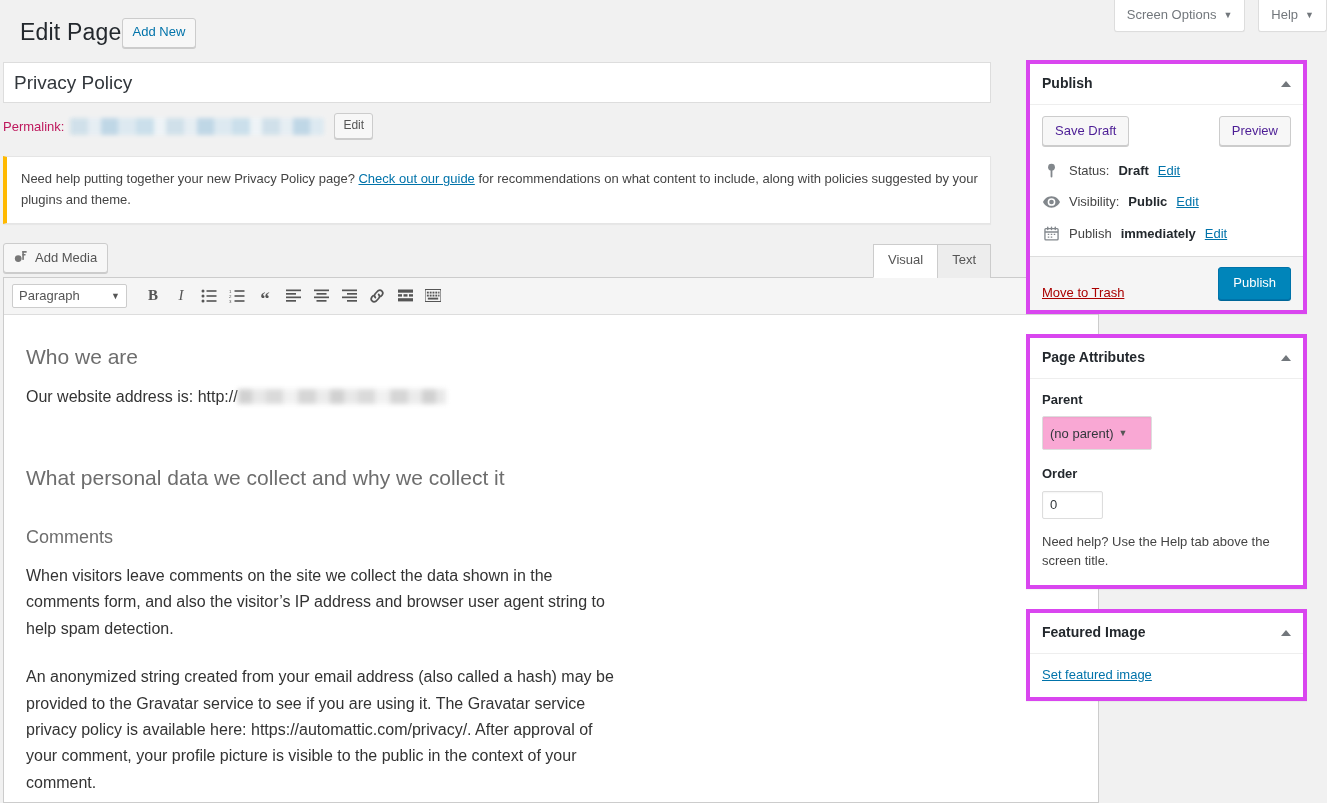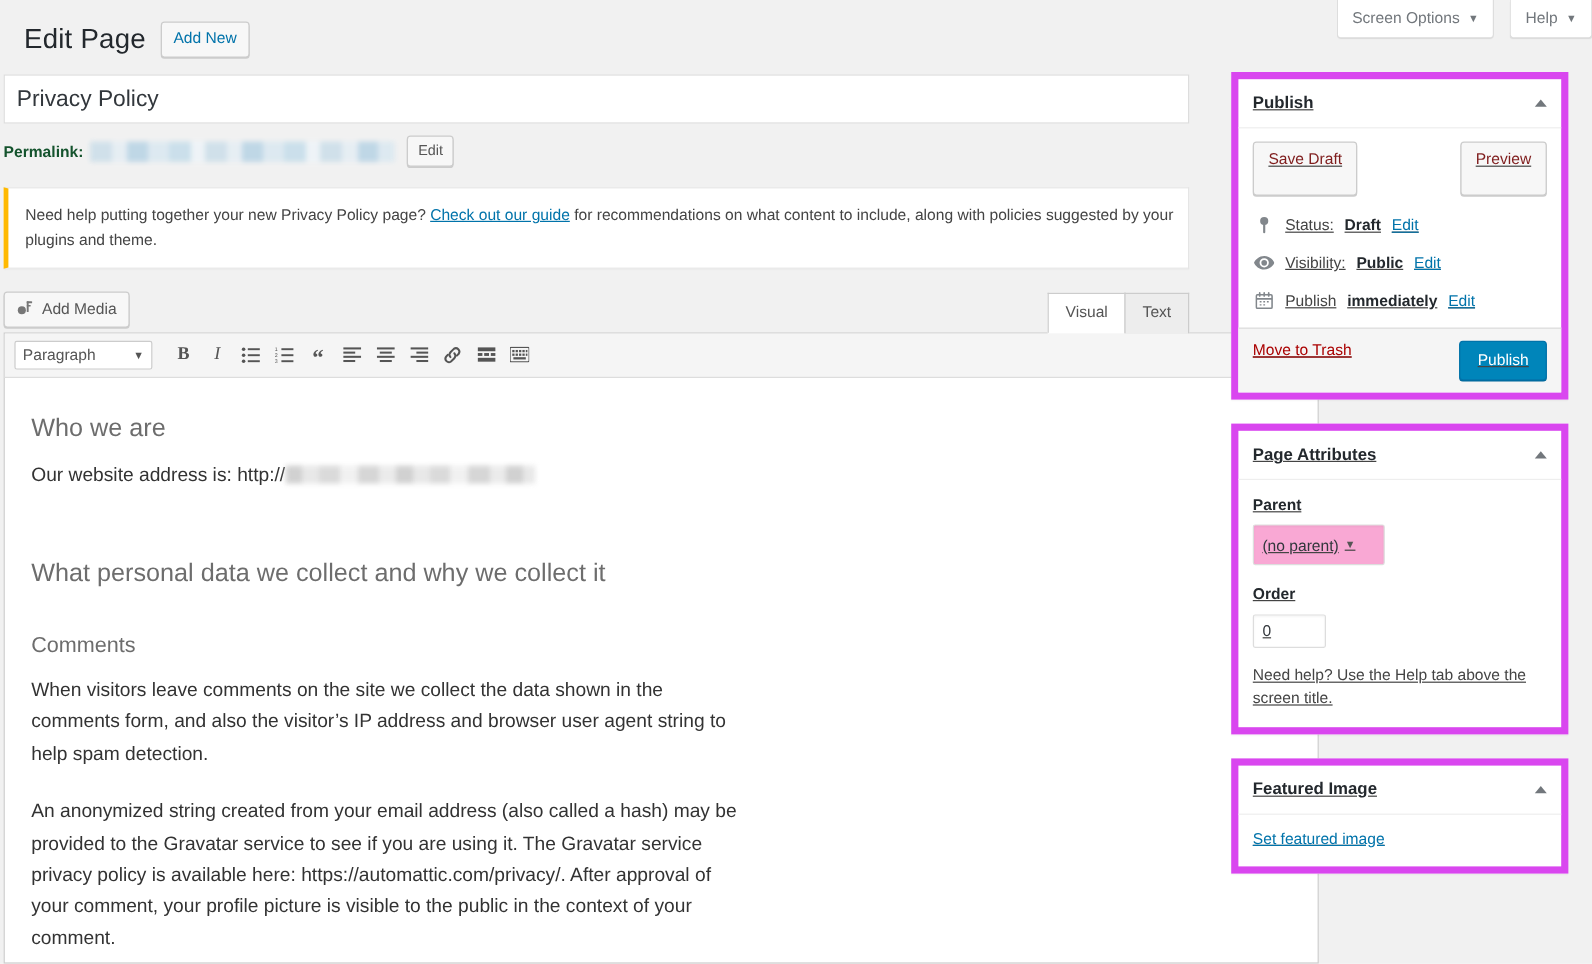--- a/index.html
+++ b/index.html
@@ -29,21 +29,21 @@
     display: flex; align-items: center; gap: 7px;
     cursor: pointer;
     box-shadow: 0 1px 1px -1px rgba(0,0,0,.1);
   }
   .meta-btn .caret { font-size: 9px; color: #72777c; }
   .meta-spacer { width: 13px; }
 
   
   .page-head {
     position: absolute; top: 18px; left: 20px;
-    display: flex; align-items: flex-start; gap: 12px;
+    display: flex; align-items: flex-start; 
   }
   .page-title {
     font-size: 23px;
     font-weight: 400;
     color: #23282d;
     line-height: 1.3;
     margin: 0;
     letter-spacing: .2px;
   }
   .add-new-btn {
@@ -77,21 +77,21 @@
     display: block;
   }
 
   
   .permalink-row {
     margin-top: 11px;
     display: flex; align-items: center;
     font-size: 13px; color: #23282d;
     height: 24px;
   }
-  .permalink-label { font-weight: 700; margin-right: 6px; color: #14532d; }
+  .permalink-label { font-weight: 400; margin-right: 6px; color: #be185d; }
   .redacted {
     display: inline-block;
     height: 17px; width: 254px;
     background:
       repeating-linear-gradient(90deg,
         #cfe0ea 0 18px, #e6eef4 18px 31px, #bdd6e6 31px 48px,
         #dce9f1 48px 66px, #c9dfeb 66px 84px, #eef4f8 84px 96px);
     filter: blur(2.2px);
     opacity: .95;
     border-radius: 1px;
@@ -238,25 +238,24 @@
       repeating-linear-gradient(90deg,
         #c9c9c9 0 14px, #e4e4e4 14px 28px, #d4d4d4 28px 45px,
         #efefef 45px 60px, #cfcfcf 60px 78px, #e8e8e8 78px 92px);
     filter: blur(2.4px);
     opacity: .85;
   }
 
   
   .box {
     background: #fff;
-    border: 6px solid #d946ef;
+    border: 4px solid #d946ef;
     box-shadow: 0 1px 1px rgba(0,0,0,.04);
     margin-bottom: 20px;
     width: 281px;
-    text-decoration: underline;
   }
   .box-head {
     display: flex; align-items: center; justify-content: space-between;
     padding: 10px 12px;
     border-bottom: 1px solid #eee;
     cursor: pointer;
   }
   .box-title {
     font-size: 14px; font-weight: 600; color: #23282d;
     line-height: 1.4;
@@ -270,40 +269,40 @@
   }
 
   .submit-row {
     display: flex; justify-content: space-between; align-items: center;
     padding: 11px 12px 10px 12px;
   }
   .minor-btn {
     background: #f7f7f7;
     border: 1px solid #ccc;
     border-radius: 3px;
-    color: #7f1d1d;
-    font-size: 13px;
-    padding: 4px 12px 19px 12px;
+    color: #4c1d95;
+    font-size: 13px;
+    padding: 4px 12px 4px 12px;
     cursor: pointer;
     box-shadow: 0 1px 0 #ccc;
     line-height: 1.55;
   }
   .misc-list { padding: 0 12px 6px 12px; }
   .misc-item {
     display: flex; align-items: center; gap: 9px;
     font-size: 13px; color: #444;
     padding: 5px 0 7px 0;
     line-height: 1.5;
   }
   .misc-item .label-strong { font-weight: 700; color: #23282d; }
   .misc-item a { color: #0073aa; text-decoration: underline; }
   .misc-icon { width: 18px; display: flex; justify-content: center; color: #82878c; flex: none; }
 
   .major-row {
-    display: flex; justify-content: space-between; align-items: flex-start;
+    display: flex; justify-content: space-between; align-items: flex-end;
     padding: 10px 12px;
     background: #f5f5f5;
     border-top: 1px solid #ddd;
   }
   .trash-link { color: #a00; font-size: 13px; text-decoration: underline; cursor: pointer; }
   .publish-btn {
     background: #0085ba;
     border: 1px solid #0073aa;
     border-radius: 3px;
     color: #fff;

